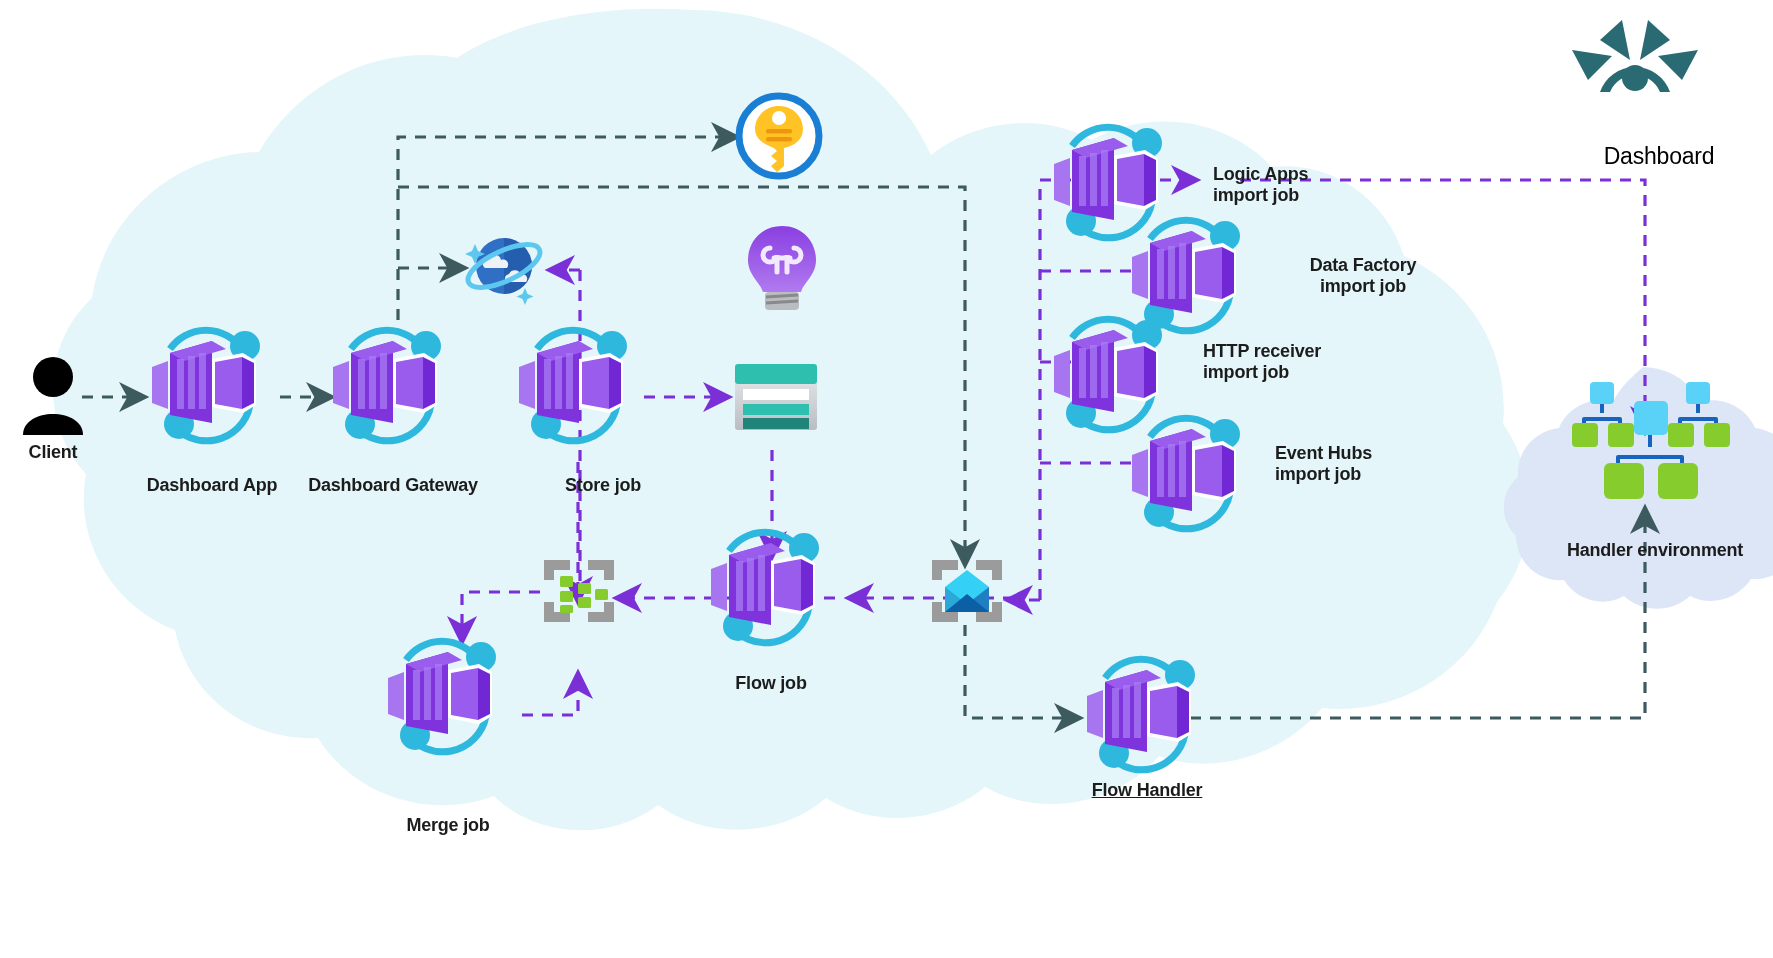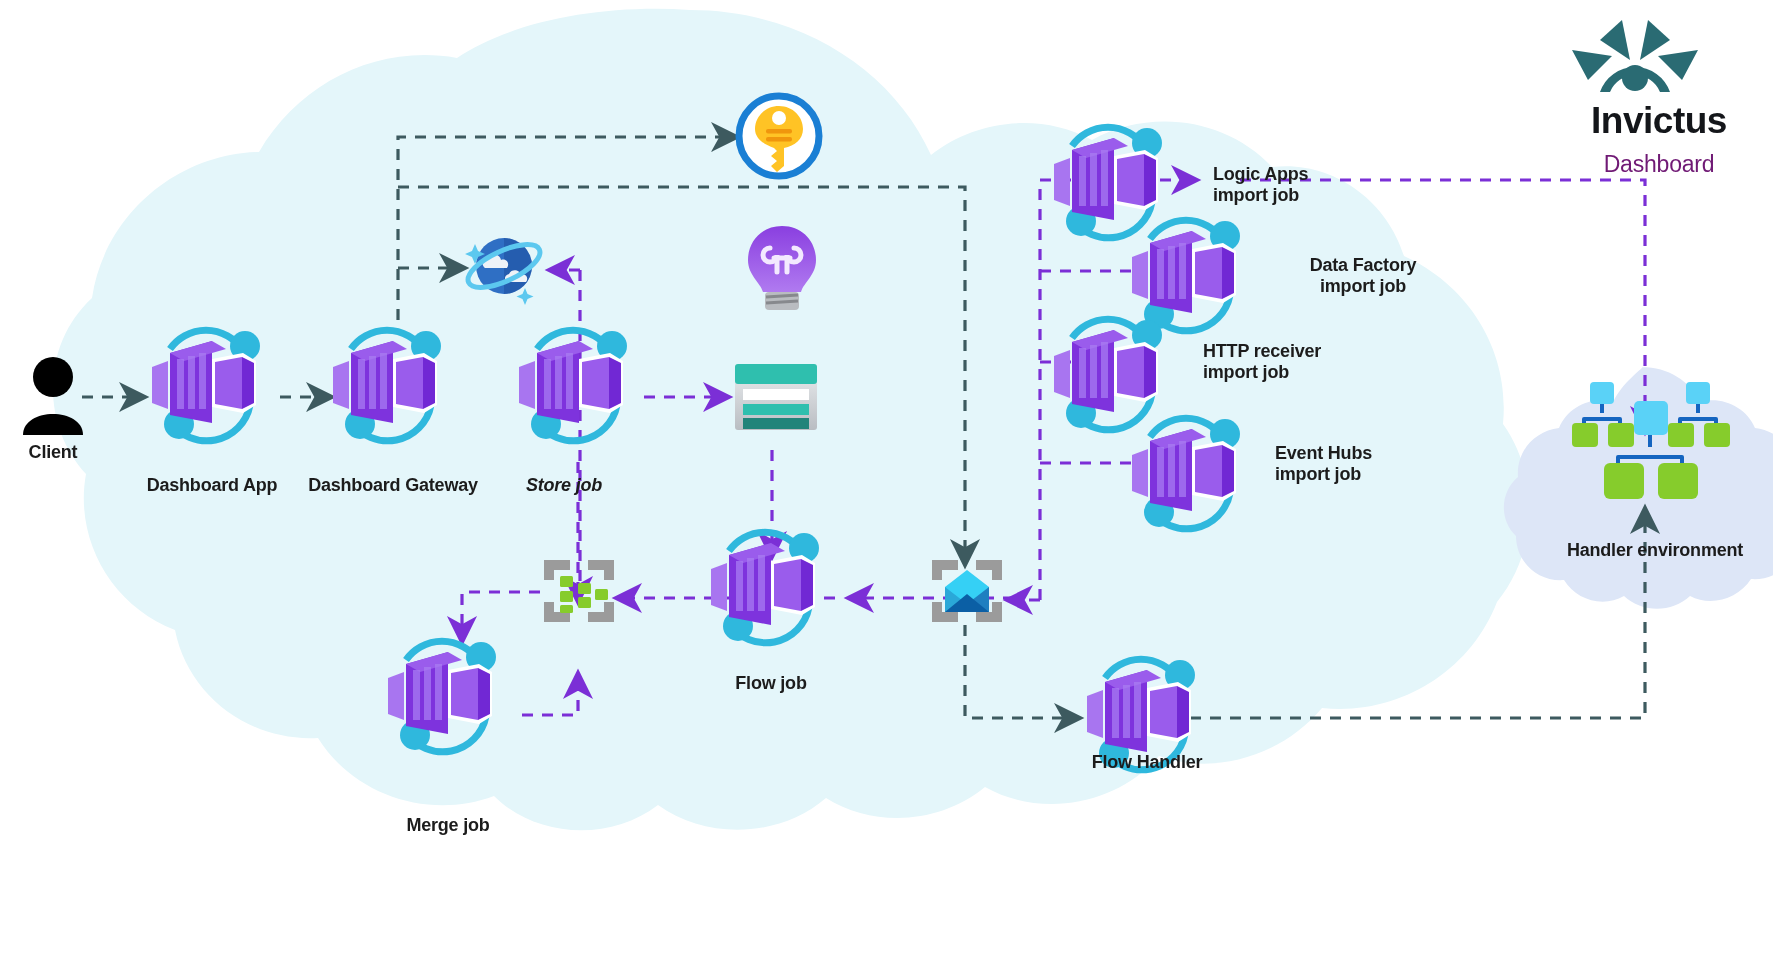--- a/index.html
+++ b/index.html
@@ -5,21 +5,21 @@
   html,body{margin:0;padding:0;background:#ffffff;}
   body{width:1773px;height:958px;position:relative;overflow:hidden;
        font-family:"Liberation Sans","DejaVu Sans",sans-serif;}
   #stage{position:absolute;left:0;top:0;width:1773px;height:958px;}
   svg.layer{position:absolute;left:0;top:0;width:1773px;height:958px;overflow:visible;}
   .node{position:absolute;}
   .lbl{position:absolute;text-align:center;color:#1c1c1c;font-weight:bold;
        font-size:18px;line-height:21px;letter-spacing:-0.2px;white-space:pre-line;}
   .lbl-left{text-align:left;}
   .brand-title{position:absolute;font-size:37px;font-weight:bold;color:#14161a;letter-spacing:-0.5px;}
-  .brand-sub{position:absolute;font-size:23px;color:#701a75;letter-spacing:-0.2px;margin-top:8px;}
+  .brand-sub{position:absolute;font-size:23px;color:#000000;letter-spacing:-0.2px;}
 </style>
 </head>
 <body>
 
 <div id="stage">
 
   <svg class="layer">
     <g>
       <path fill="#e4f6fa" d="
         M 690 10
@@ -160,21 +160,21 @@
       <path d="M 24 30 L 66 18 L 66 100 L 24 92 Z" fill="#7e33dd"></path>
       <path d="M 24 30 L 66 18 L 80 26 L 38 38 Z" fill="#9a5cec"></path>
       <rect x="31" y="36" width="7" height="50" fill="#a87cf2" opacity="0.75"></rect>
       <rect x="42" y="33" width="7" height="53" fill="#a87cf2" opacity="0.75"></rect>
       <rect x="53" y="30" width="7" height="56" fill="#a87cf2" opacity="0.75"></rect>
       <path d="M 66 36 L 97 30 L 110 38 L 110 82 L 97 90 L 66 84 Z" fill="#fff"></path>
       <path d="M 69 39 L 96 34 L 96 86 L 69 81 Z" fill="#9a5cec"></path>
       <path d="M 96 34 L 108 40 L 108 80 L 96 86 Z" fill="#7128d4"></path>
     </svg>
   </div>
-  <div class="lbl" style="left:494px;top:475px;width:140px;font-style:italic;">Store job</div>
+  <div class="lbl" style="left:533px;top:475px;width:140px;">Store job</div>
 
   <div class="node" style="left:382px;top:634px;width:132px;height:124px;">
     <svg width="132" height="124" viewBox="0 0 132 124">
       <path d="M 24 26 A 44 44 0 0 1 96 26" fill="none" stroke="#2fb8dd" stroke-width="7"></path>
       <path d="M 24 98 A 44 44 0 0 0 104 82" fill="none" stroke="#2fb8dd" stroke-width="7"></path>
       <circle cx="99" cy="23" r="15" fill="#2fb8dd"></circle>
       <circle cx="33" cy="101" r="15" fill="#2fb8dd"></circle>
       <path d="M 6 44 L 22 38 L 22 86 L 6 80 Z" fill="#a875f0"></path>
       <path d="M 24 30 L 66 18 L 66 100 L 24 92 Z" fill="#7e33dd"></path>
       <path d="M 24 30 L 66 18 L 80 26 L 38 38 Z" fill="#9a5cec"></path>
@@ -217,21 +217,21 @@
       <path d="M 24 30 L 66 18 L 66 100 L 24 92 Z" fill="#7e33dd"></path>
       <path d="M 24 30 L 66 18 L 80 26 L 38 38 Z" fill="#9a5cec"></path>
       <rect x="31" y="36" width="7" height="50" fill="#a87cf2" opacity="0.75"></rect>
       <rect x="42" y="33" width="7" height="53" fill="#a87cf2" opacity="0.75"></rect>
       <rect x="53" y="30" width="7" height="56" fill="#a87cf2" opacity="0.75"></rect>
       <path d="M 66 36 L 97 30 L 110 38 L 110 82 L 97 90 L 66 84 Z" fill="#fff"></path>
       <path d="M 69 39 L 96 34 L 96 86 L 69 81 Z" fill="#9a5cec"></path>
       <path d="M 96 34 L 108 40 L 108 80 L 96 86 Z" fill="#7128d4"></path>
     </svg>
   </div>
-  <div class="lbl" style="left:1077px;top:752px;width:140px;">Flow Handler</div>
+  <div class="lbl" style="left:1077px;top:780px;width:140px;text-decoration:underline;">Flow Handler</div>
 
   <div class="node" style="left:1048px;top:120px;width:132px;height:124px;">
     <svg width="132" height="124" viewBox="0 0 132 124">
       <path d="M 24 26 A 44 44 0 0 1 96 26" fill="none" stroke="#2fb8dd" stroke-width="7"></path>
       <path d="M 24 98 A 44 44 0 0 0 104 82" fill="none" stroke="#2fb8dd" stroke-width="7"></path>
       <circle cx="99" cy="23" r="15" fill="#2fb8dd"></circle>
       <circle cx="33" cy="101" r="15" fill="#2fb8dd"></circle>
       <path d="M 6 44 L 22 38 L 22 86 L 6 80 Z" fill="#a875f0"></path>
       <path d="M 24 30 L 66 18 L 66 100 L 24 92 Z" fill="#7e33dd"></path>
       <path d="M 24 30 L 66 18 L 80 26 L 38 38 Z" fill="#9a5cec"></path>
@@ -425,16 +425,15 @@
       <g fill="#2a6b73">
         <path d="M 52 2 L 60 42 L 30 22 Z"></path>
         <path d="M 78 2 L 70 42 L 100 22 Z"></path>
         <path d="M 2 32 L 42 38 L 18 62 Z"></path>
         <path d="M 128 32 L 88 38 L 112 62 Z"></path>
         <path d="M 30 74 A 37 37 0 0 1 100 74 L 90 74 A 27 27 0 0 0 40 74 Z"></path>
         <circle cx="65" cy="60" r="13"></circle>
       </g>
     </svg>
   </div>
-  <div class="brand-title" style="left:1559px;top:100px;width:200px;text-align:center;">Invictus</div>
   <div class="brand-sub" style="left:1559px;top:143px;width:200px;text-align:center;">Dashboard</div>
 
 </div>
 
 </body></html>

